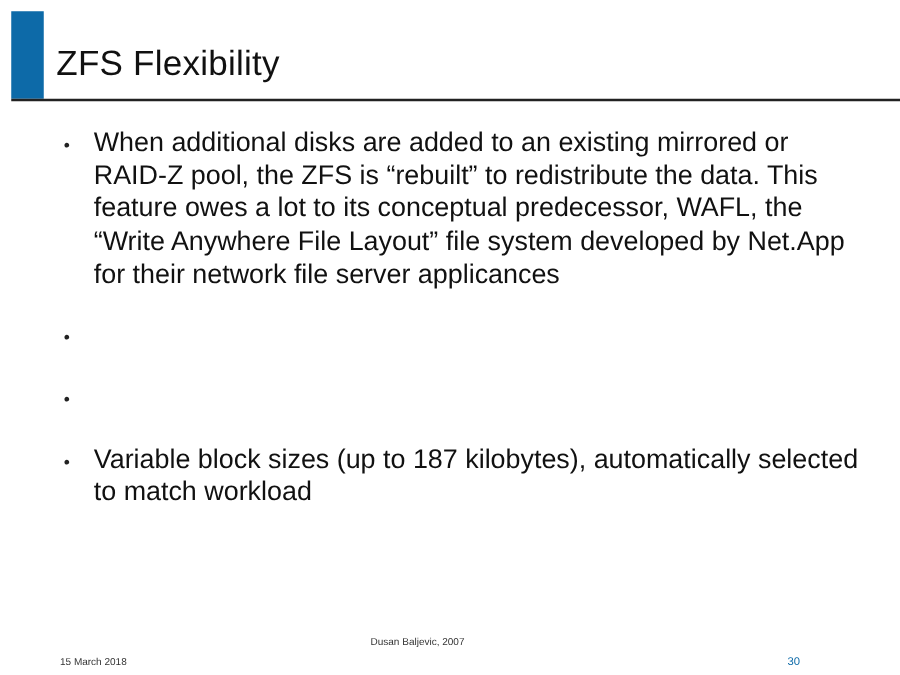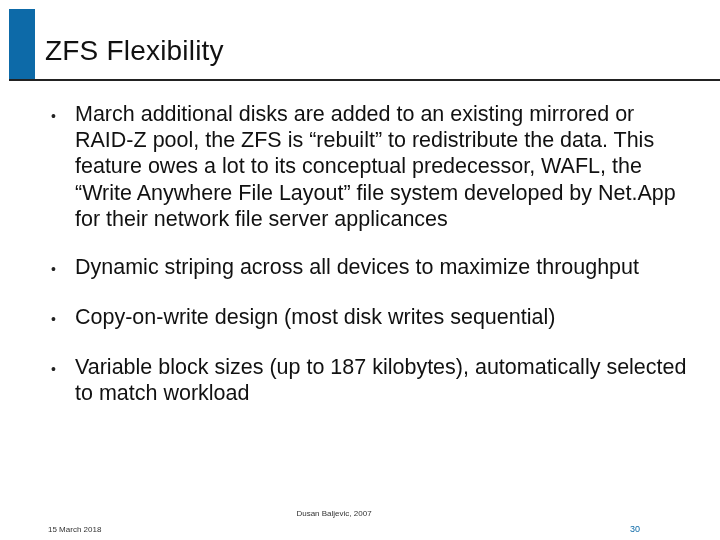--- a/index.html
+++ b/index.html
@@ -94,29 +94,27 @@
 </head>
 <body>
 
 <div class="accent-bar"></div>
 <div class="title">ZFS Flexibility</div>
 <div class="underline"></div>
 
 <div class="content">
   <div class="bullet-item">
     <div class="bullet-dot">•</div>
-    <div class="bullet-text">March additional disks are added to an existing mirrored or RAID-Z pool, the ZFS is “rebuilt” to redistribute the data. This feature owes a lot to its conceptual predecessor, WAFL, the “Write Anywhere File Layout” file system developed by Net.App for their network file server applicances</div>
+    <div class="bullet-text">When additional disks are added to an existing mirrored or RAID-Z pool, the ZFS is “rebuilt” to redistribute the data. This feature owes a lot to its conceptual predecessor, WAFL, the “Write Anywhere File Layout” file system developed by Net.App for their network file server applicances</div>
   </div>
   <div class="bullet-item">
     <div class="bullet-dot">•</div>
-    <div class="bullet-text">Dynamic striping across all devices to maximize throughput</div>
   </div>
   <div class="bullet-item">
     <div class="bullet-dot">•</div>
-    <div class="bullet-text">Copy-on-write design (most disk writes sequential)</div>
   </div>
   <div class="bullet-item">
     <div class="bullet-dot">•</div>
     <div class="bullet-text">Variable block sizes (up to 187 kilobytes), automatically selected to match workload</div>
   </div>
 </div>
 
 <div class="footer">
   <div class="footer-date">15 March 2018</div>
   <div class="footer-author">Dusan Baljevic, 2007</div>

